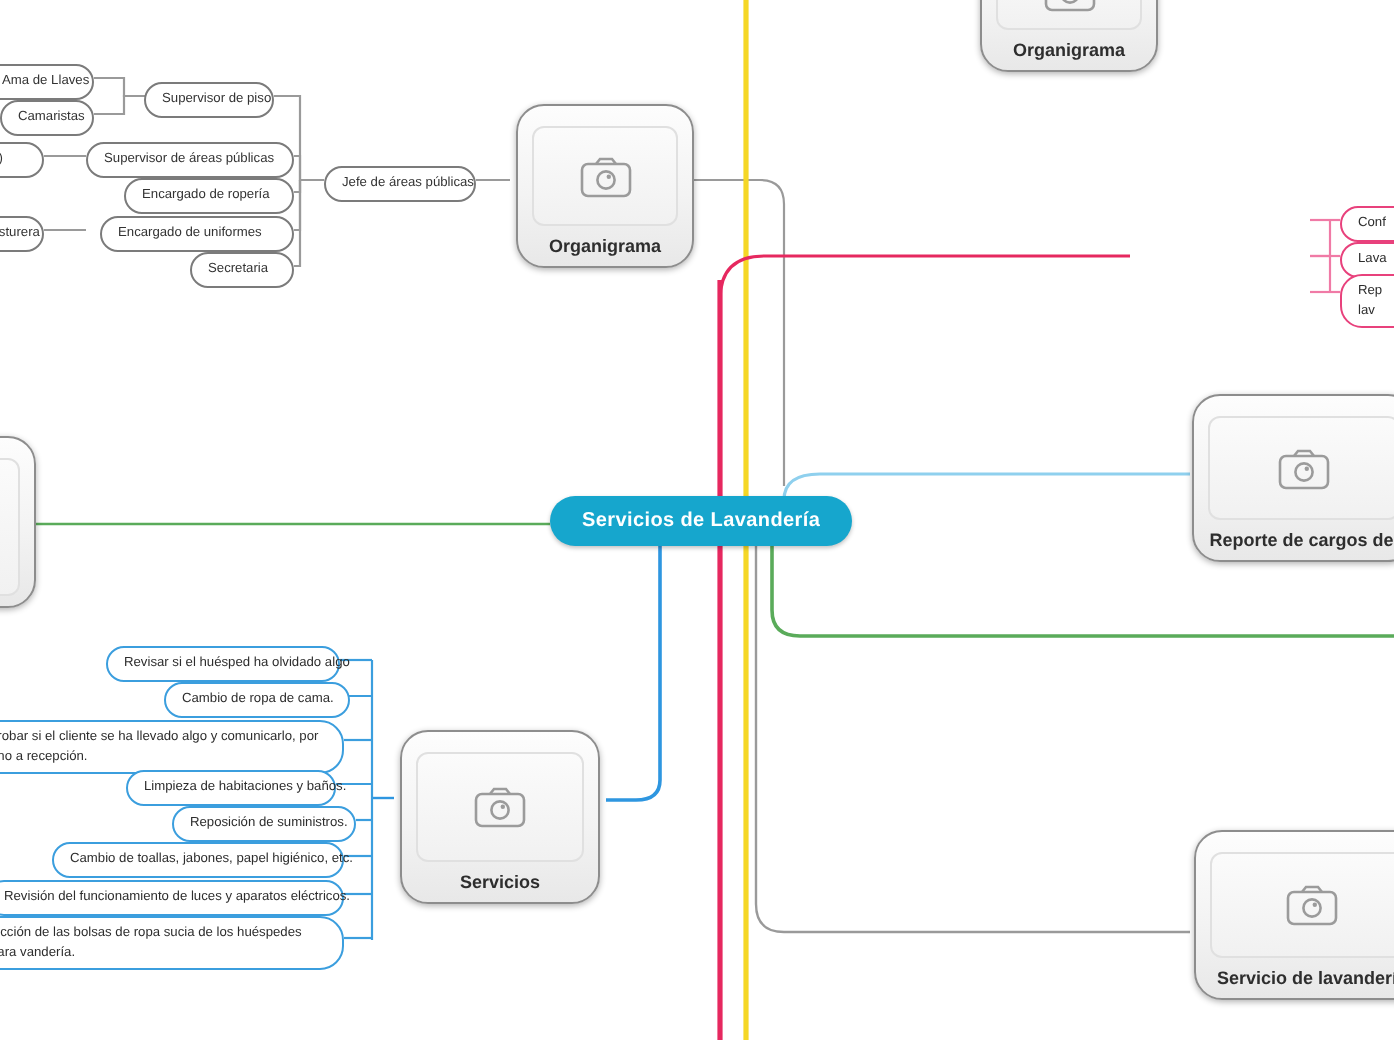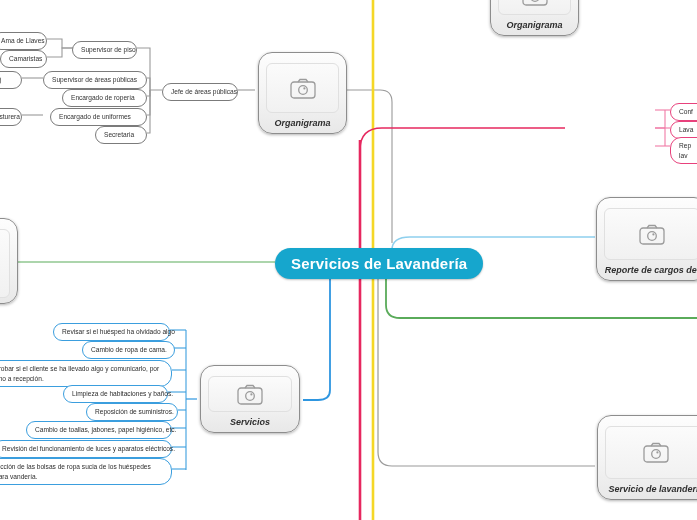--- a/index.html
+++ b/index.html
@@ -12,21 +12,21 @@
   }
   #canvas{position:absolute;left:0;top:0;width:697px;height:520px;}
   svg.links{position:absolute;left:0;top:0;width:697px;height:520px;pointer-events:none;}
 
   
   .central{
     position:absolute;
     background:#16a6cd;
     color:#ffffff;
     font-weight:bold;
-    font-size:15px;
+    font-size:10px;
     letter-spacing:.2px;
     border-radius:20px;
     padding:7px 16px;
     white-space:nowrap;
     box-shadow:0 1px 2px rgba(0,0,0,.25);
     z-index:8;
     text-align:center;
   }
 
   
@@ -52,21 +52,20 @@
     background:linear-gradient(180deg,#fbfbfb,#f1f1f1);
     display:flex;align-items:center;justify-content:center;
   }
   .card .cap{
     font-size:9px;
     font-weight:bold;
     color:#2e2e2e;
     margin-top:5px;
     white-space:nowrap;
     text-align:center;
-    font-style:italic;
   }
   .cam{width:26px;height:21px;display:block;}
 
   
   .topic{
     position:absolute;
     border:1px solid #7b7b7b;
     border-radius:11px;
     background:#ffffff;
     color:#333333;
@@ -203,21 +202,21 @@
       <svg class="cam" viewBox="0 0 26 21">
         <rect x="1" y="4" width="24" height="16" rx="3" fill="none" stroke="#9b9b9b" stroke-width="1.3"></rect>
         <path d="M8 4 L10 1.5 L16 1.5 L18 4" fill="none" stroke="#9b9b9b" stroke-width="1.3"></path>
         <circle cx="13" cy="12" r="4.3" fill="none" stroke="#9b9b9b" stroke-width="1.3"></circle>
         <circle cx="14.4" cy="10.4" r="1.1" fill="#9b9b9b"></circle>
       </svg>
     </div>
     <div class="cap">Reporte de cargos del</div>
   </div>
 
-  <div class="card" style="left:200px;top:365px;width:100px;height:68px;">
+  <div class="card" style="left:200px;top:365px;width:100px;height:87px;">
     <div class="thumb">
       <svg class="cam" viewBox="0 0 26 21">
         <rect x="1" y="4" width="24" height="16" rx="3" fill="none" stroke="#9b9b9b" stroke-width="1.3"></rect>
         <path d="M8 4 L10 1.5 L16 1.5 L18 4" fill="none" stroke="#9b9b9b" stroke-width="1.3"></path>
         <circle cx="13" cy="12" r="4.3" fill="none" stroke="#9b9b9b" stroke-width="1.3"></circle>
         <circle cx="14.4" cy="10.4" r="1.1" fill="#9b9b9b"></circle>
       </svg>
     </div>
     <div class="cap">Servicios</div>
   </div>

